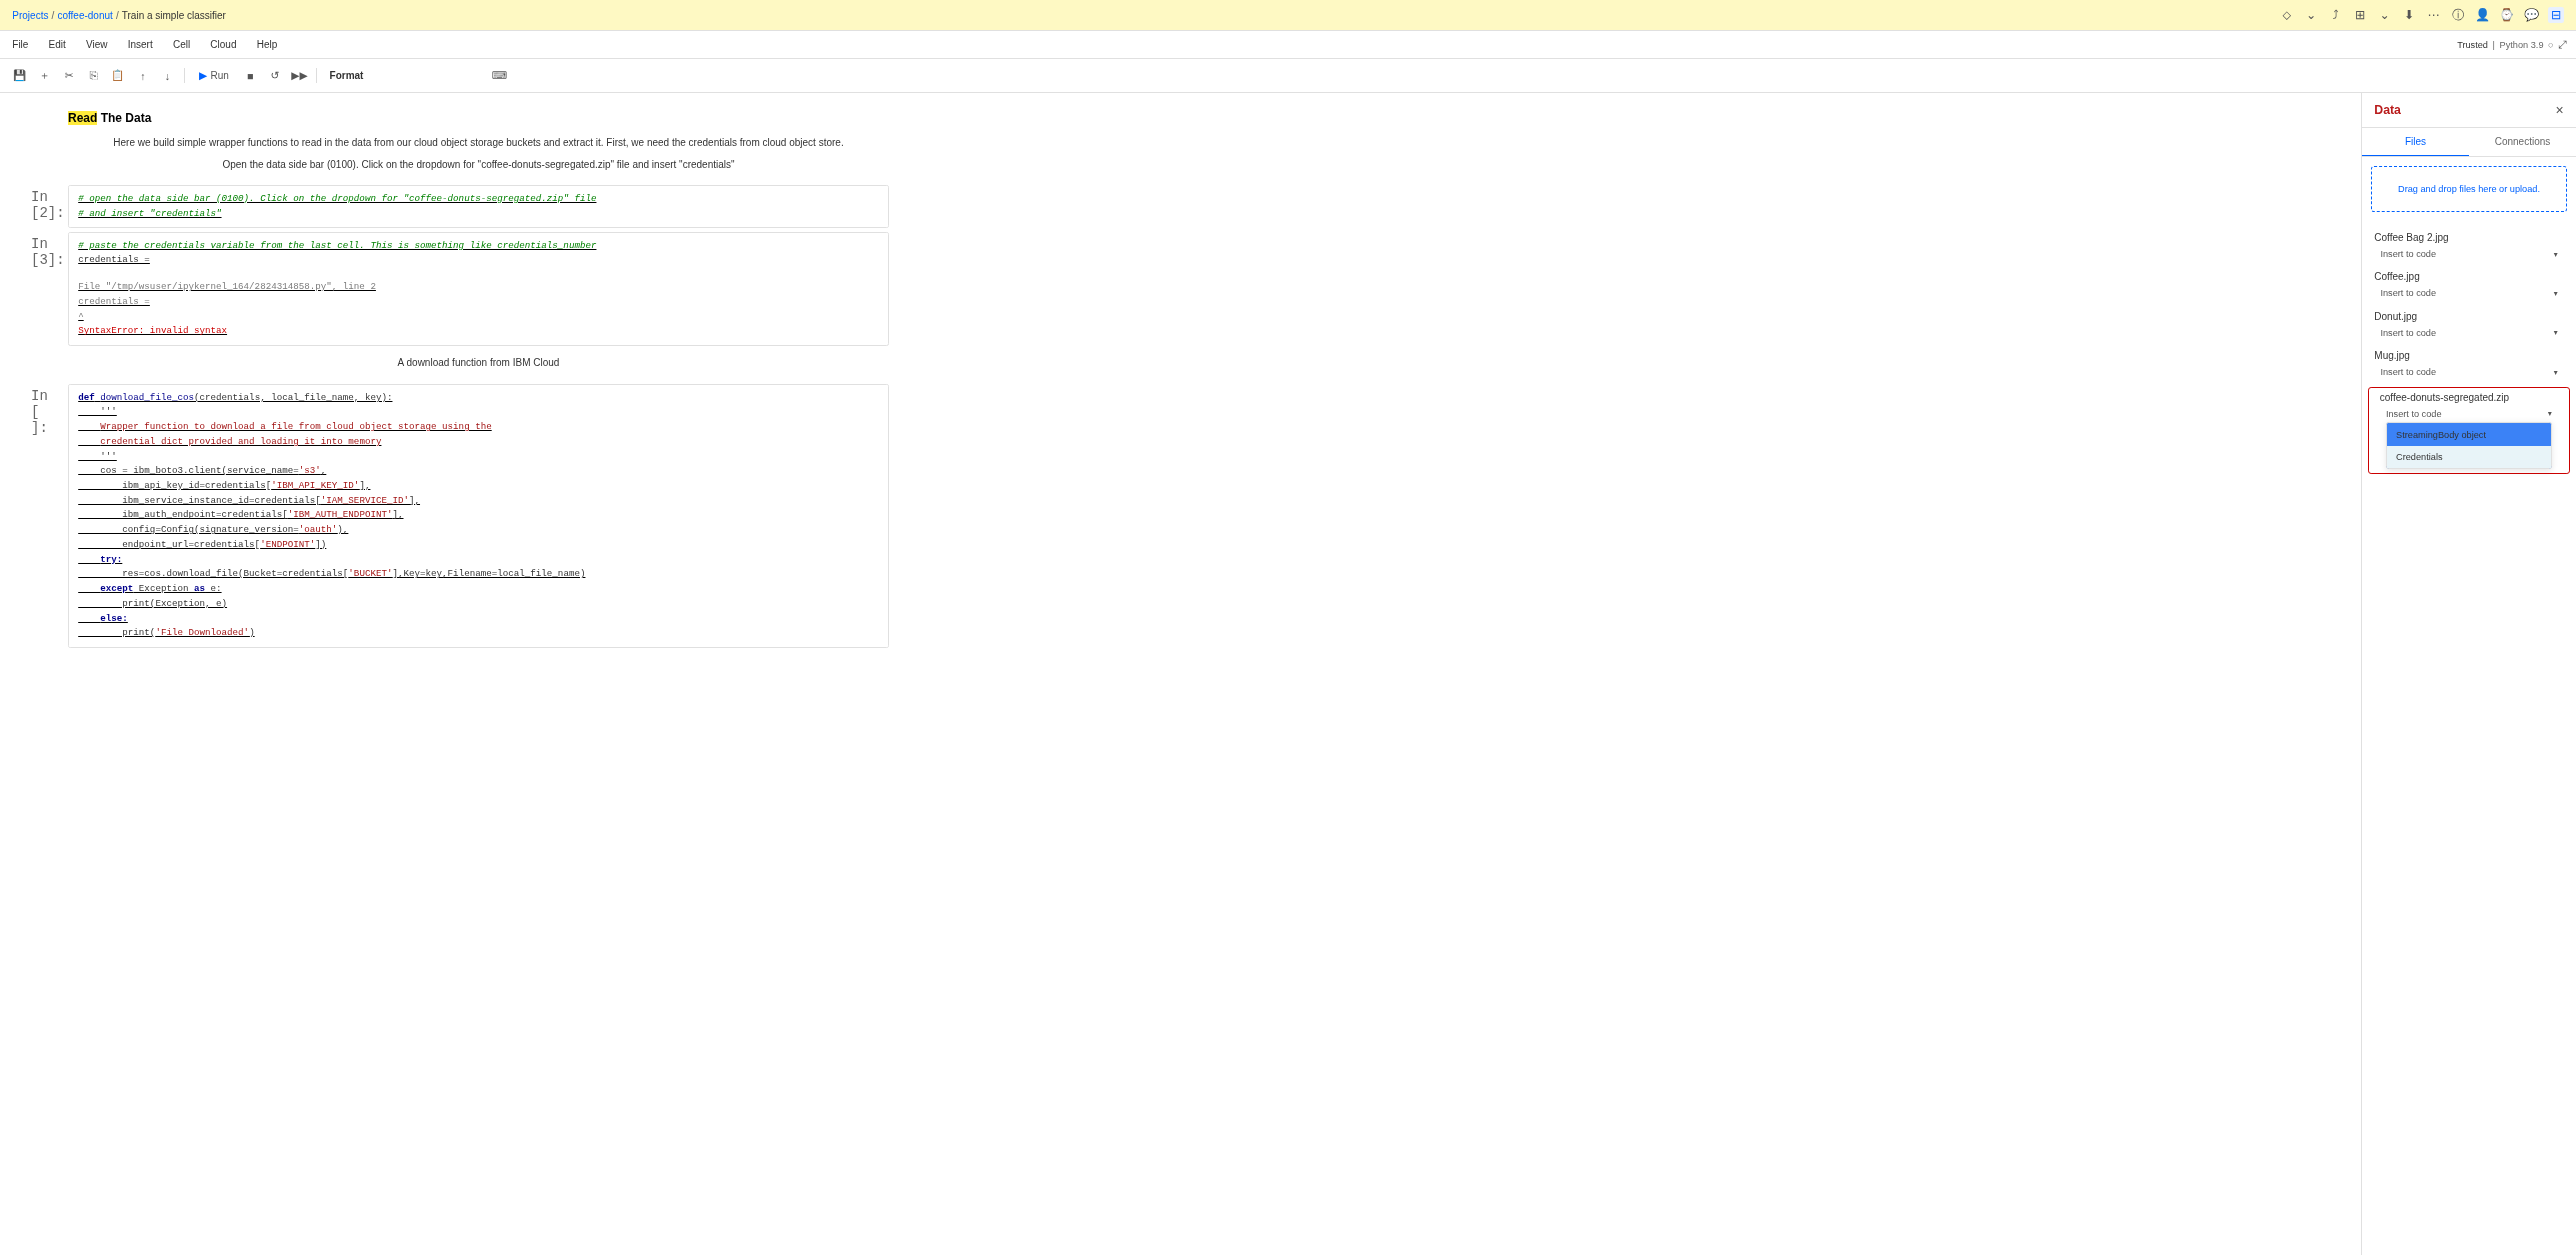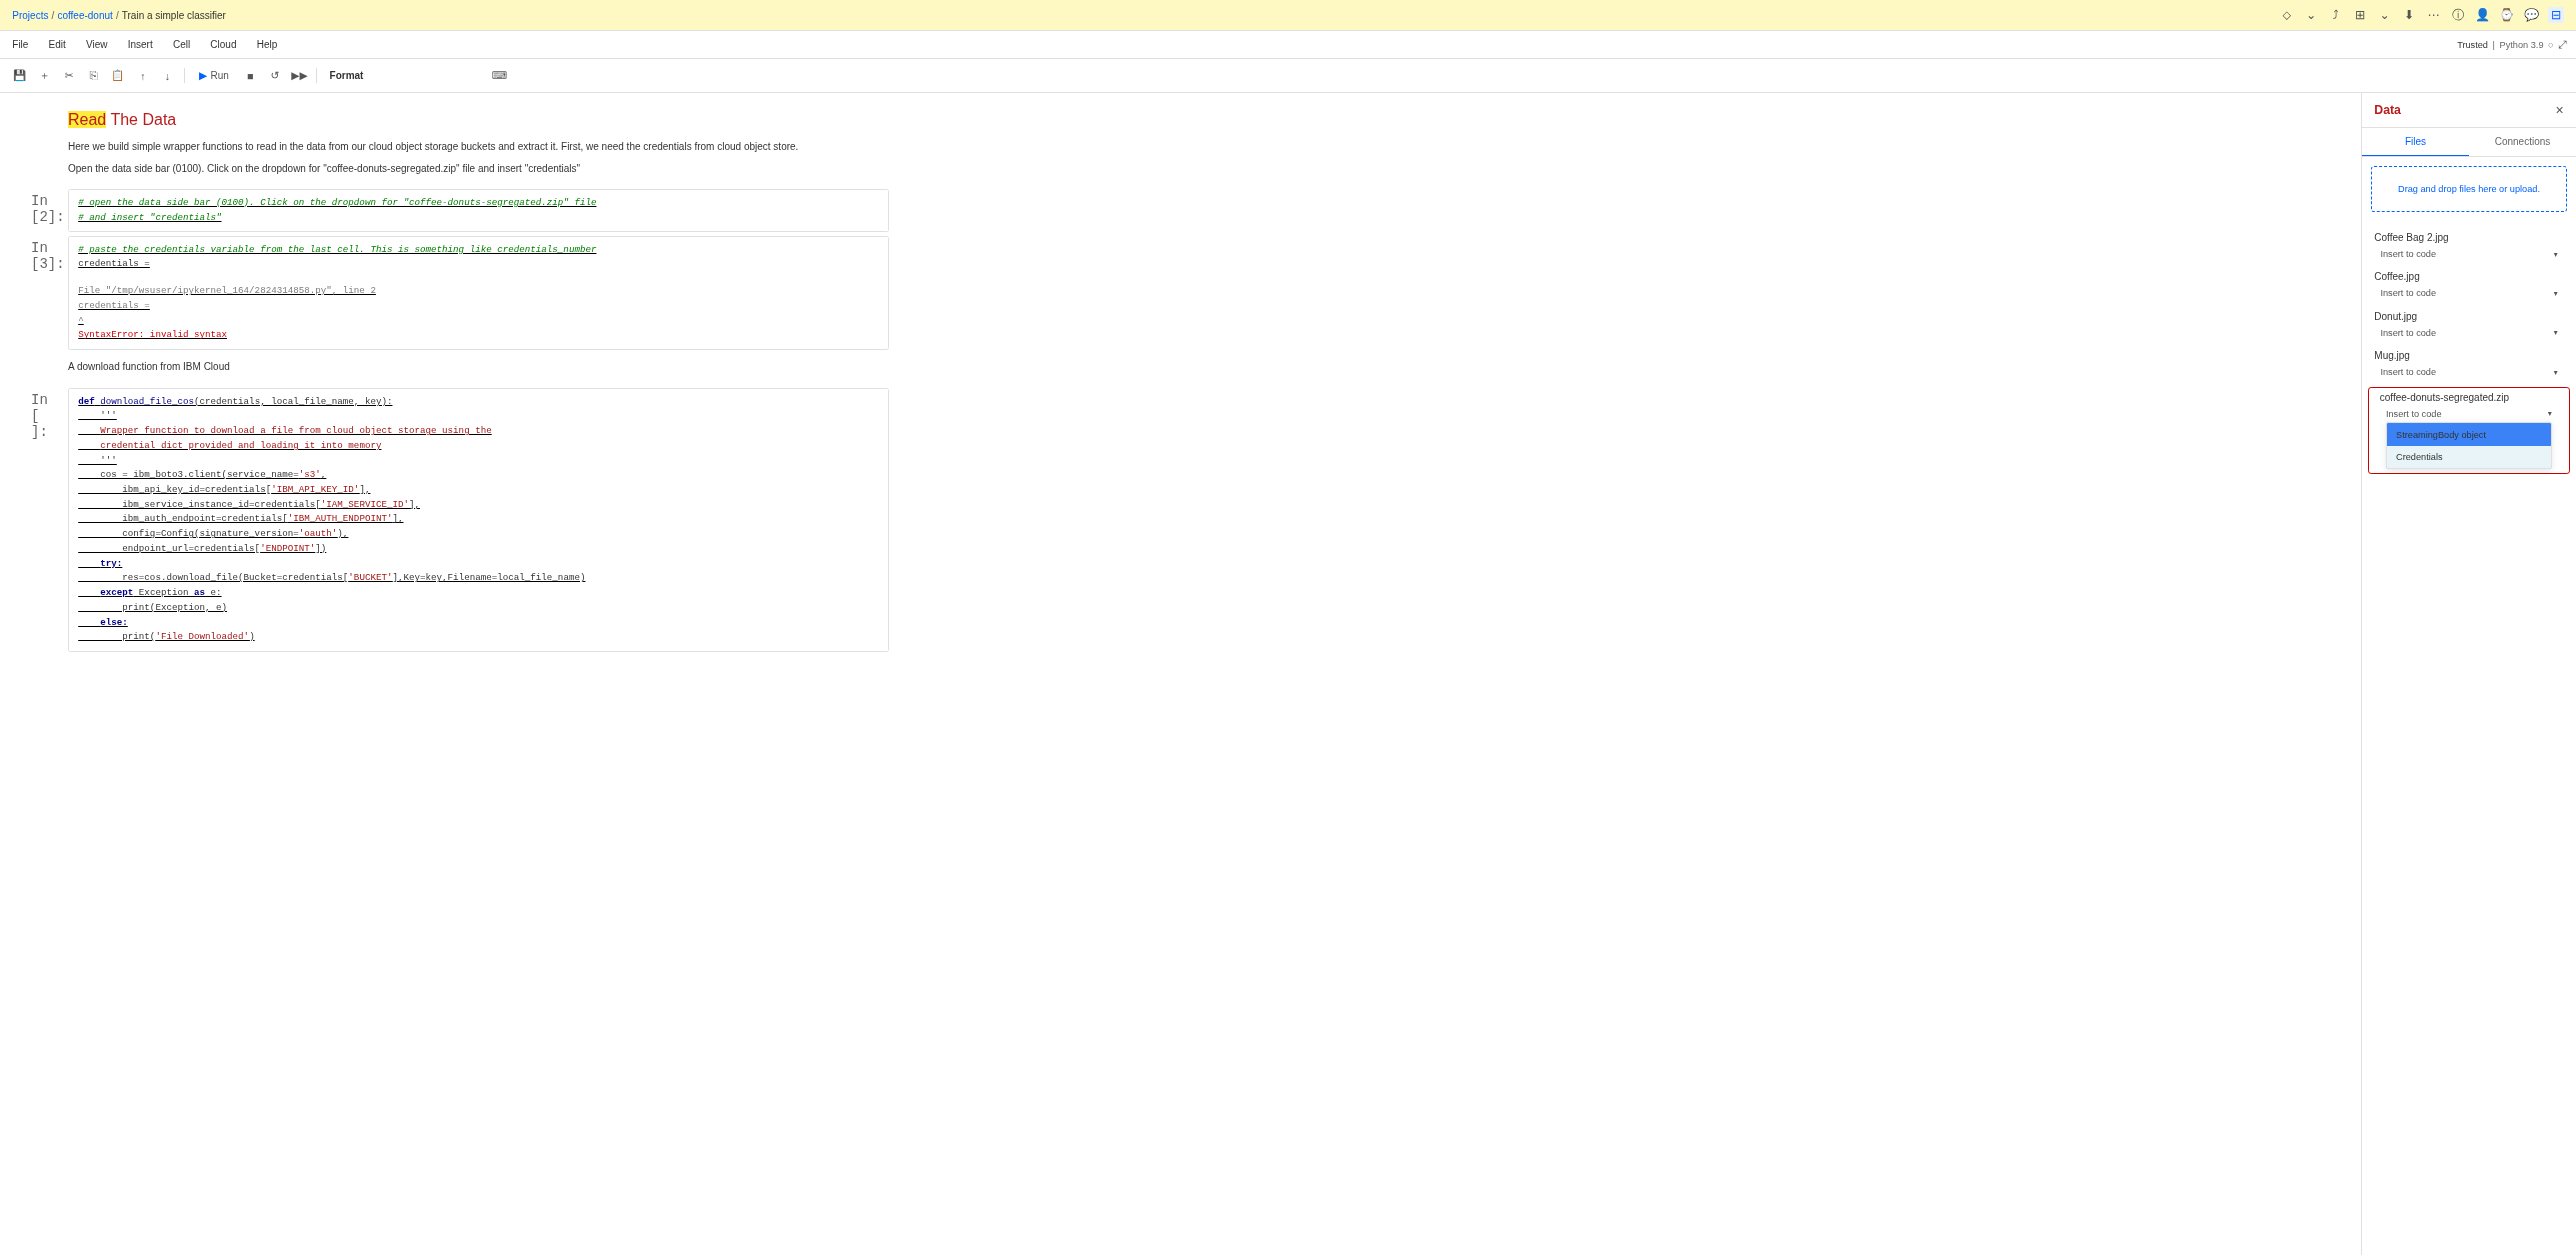--- a/index.html
+++ b/index.html
@@ -53,23 +53,23 @@
 
     
     .main-layout { display: flex; flex: 1; overflow: hidden; }
 
     
     .notebook-area { flex: 1; overflow-y: auto; background: #fff; }
     .notebook-content { max-width: 920px; padding: 12.3px 31px; }
 
     
     .md-cell { padding: 6.1px 0 6.1px 37px; }
-    .md-cell h2 { font-size: 16px; font-weight: 400; color: #b91c1c; margin-bottom: 9.2px; }
+    .md-cell h2 { font-size: 12px; font-weight: 700; color: #000000; margin-bottom: 9.2px; }
     .md-cell h2 span { background: #ffeb3b; }
-    .md-cell p { font-size: 10px; color: #333; line-height: 1.6; margin-bottom: 6.1px; }
+    .md-cell p { font-size: 10px; color: #333; line-height: 1.6; margin-bottom: 6.1px; text-align: center; }
 
     
     .code-cell { display: flex; margin-bottom: 3.1px; }
     .cell-label { width: 37px; min-width: 37px; font-size: 14px; color: #666; padding-top: 4.6px; text-align: left; padding-right: 6.1px; font-family: Liberation Mono, monospace; }
     .cell-body { flex: 1; border: 0.8px solid #e0e0e0; border-radius: 2.3px; overflow: hidden; text-decoration: underline; }
     .code-input {
       background: #fff; padding: 6.1px 9.2px; font-family: 'Courier New', monospace;
       font-size: 9.2px; line-height: 1.6; color: #333;
     }
     .code-output { padding: 6.1px 9.2px; font-family: 'Courier New', monospace; font-size: 9.2px; line-height: 1.6; }

